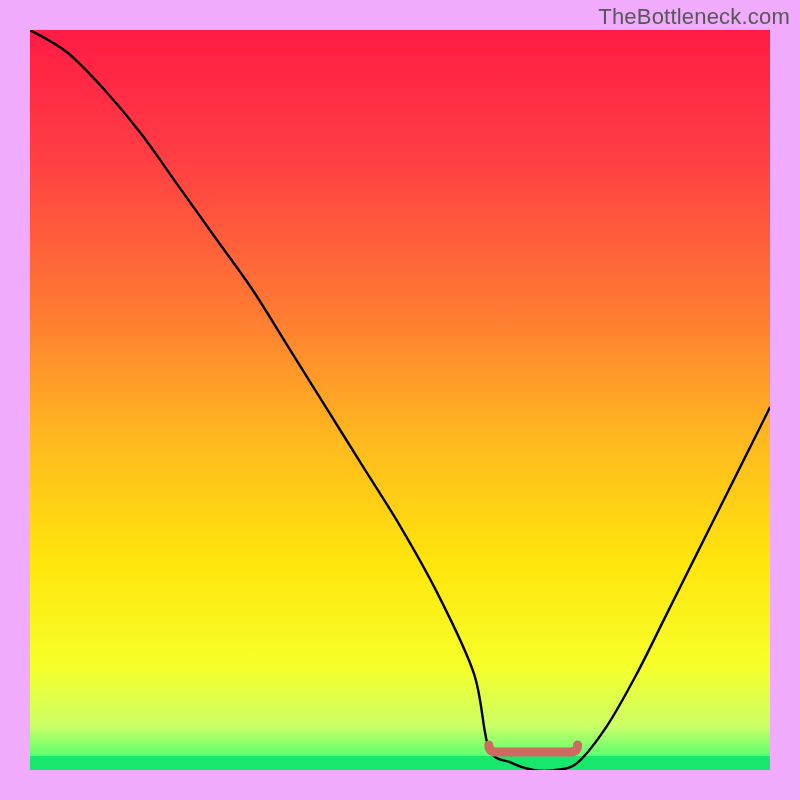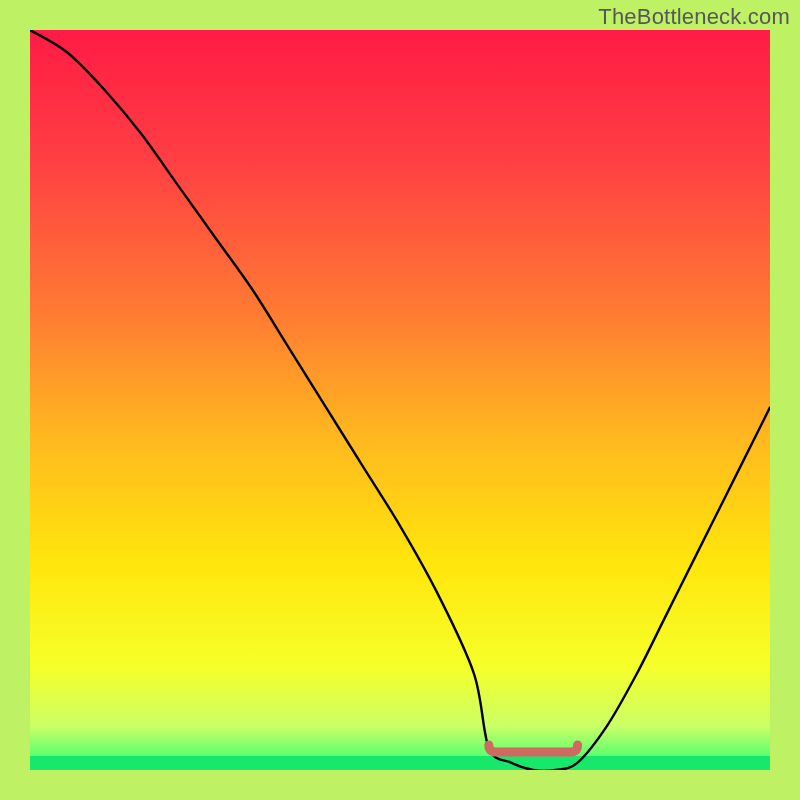--- a/index.html
+++ b/index.html
@@ -7,21 +7,21 @@
     padding: 0;
     width: 800px;
     height: 800px;
     overflow: hidden;
     background: #000;
   }
   .frame {
     position: relative;
     width: 800px;
     height: 800px;
-    background: #bef264;
+    background: #f0abfc;
   }
   .watermark {
     position: absolute;
     top: 4px;
     right: 10px;
     font-family: Arial, Helvetica, sans-serif;
     font-size: 22px;
     color: #575757;
     font-weight: 400;
     letter-spacing: 0.2px;

